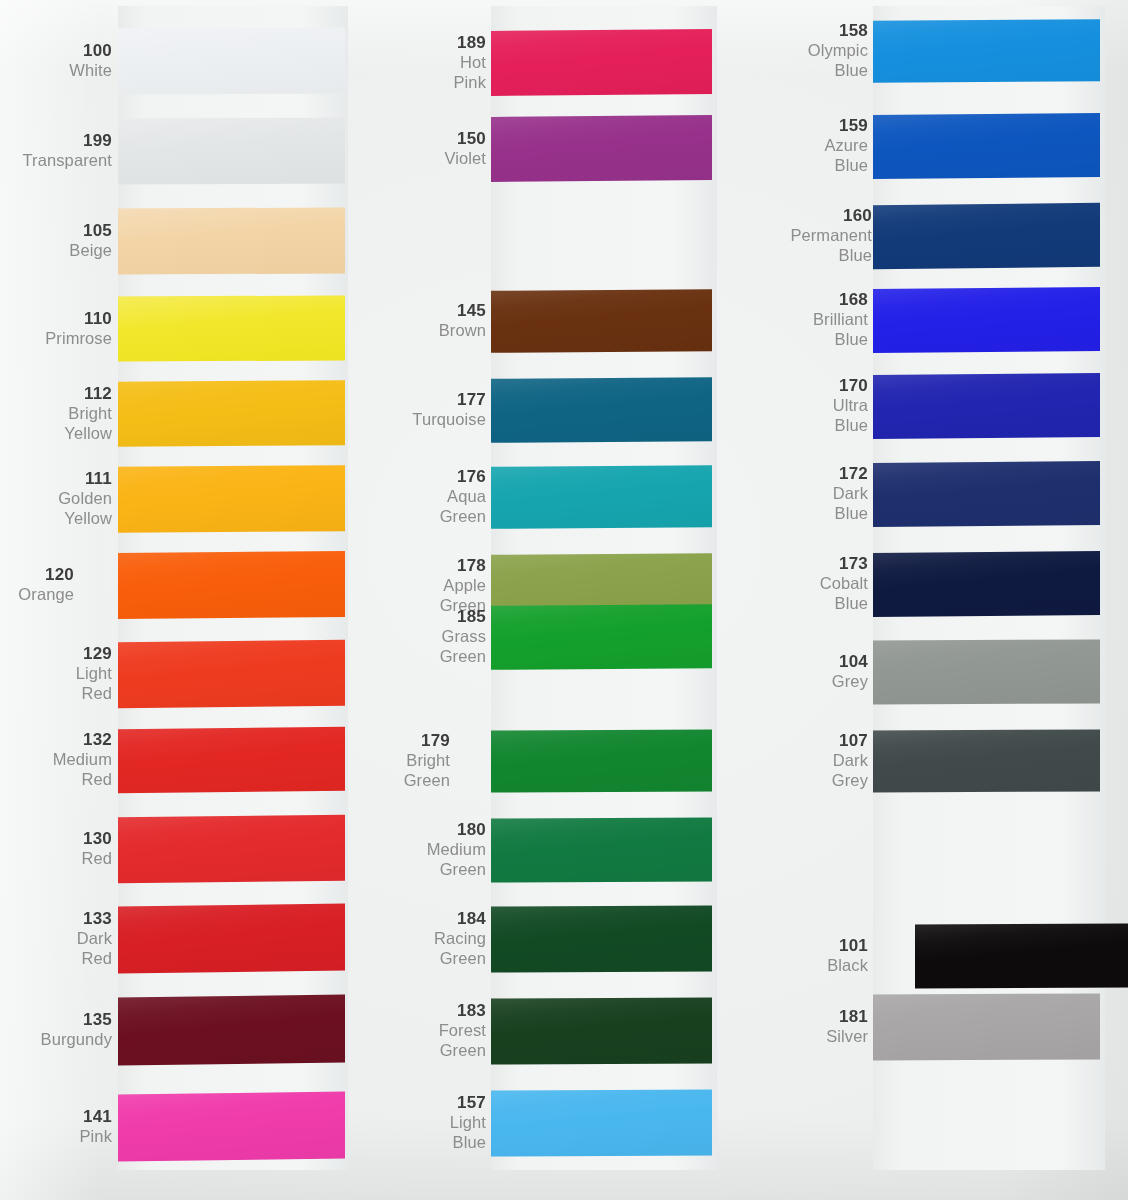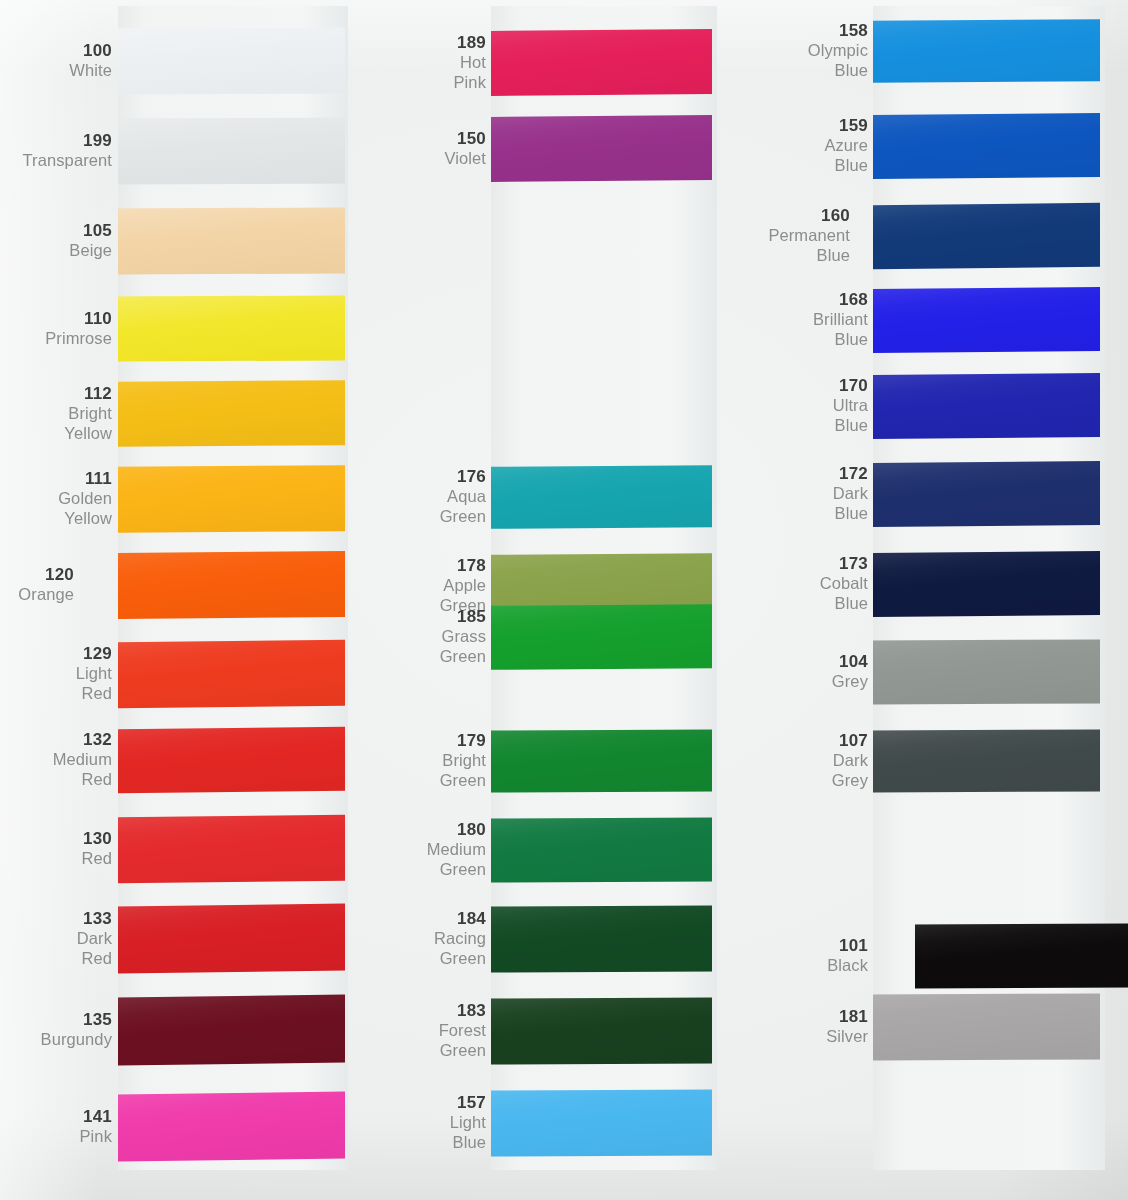--- a/index.html
+++ b/index.html
@@ -264,20 +264,40 @@
       <div class="row" style="top: 116px; height: 65px;">
         <div class="label" style="right: 642px;">
           <span class="code" style="color: rgb(61, 61, 61);">150</span>
           <span class="nm" style="color: rgb(140, 140, 140);">Violet</span>
         </div>
         <div class="swatch" style="--c: #97318b; left: 491px; width: 221px; height: 65px; transform: skewY(-0.5deg);">
           <div class="face"></div>
           <div class="sheen"></div>
         </div>
       </div>
+      <div class="row" style="top: 290px; height: 62px;">
+        <div class="label" style="right: 642px;">
+          <span class="code" style="color: rgb(61, 61, 61);">145</span>
+          <span class="nm" style="color: rgb(140, 140, 140);">Brown</span>
+        </div>
+        <div class="swatch" style="--c: #693110; left: 491px; width: 221px; height: 62px; transform: skewY(-0.4deg);">
+          <div class="face"></div>
+          <div class="sheen"></div>
+        </div>
+      </div>
+      <div class="row" style="top: 378px; height: 64px;">
+        <div class="label" style="right: 642px;">
+          <span class="code" style="color: rgb(61, 61, 61);">177</span>
+          <span class="nm" style="color: rgb(140, 140, 140);">Turquoise</span>
+        </div>
+        <div class="swatch" style="--c: #0f6484; left: 491px; width: 221px; height: 64px; transform: skewY(-0.4deg);">
+          <div class="face"></div>
+          <div class="sheen"></div>
+        </div>
+      </div>
       <div class="row" style="top: 466px; height: 62px;">
         <div class="label" style="right: 642px;">
           <span class="code" style="color: rgb(61, 61, 61);">176</span>
           <span class="nm" style="color: rgb(140, 140, 140);">Aqua</span>
           <span class="nm" style="color: rgb(140, 140, 140);">Green</span>
         </div>
         <div class="swatch" style="--c: #16a5af; left: 491px; width: 221px; height: 62px; transform: skewY(-0.4deg);">
           <div class="face"></div>
           <div class="sheen"></div>
         </div>
@@ -298,21 +318,21 @@
           <span class="code" style="color: rgb(61, 61, 61);">185</span>
           <span class="nm" style="color: rgb(140, 140, 140);">Grass</span>
           <span class="nm" style="color: rgb(140, 140, 140);">Green</span>
         </div>
         <div class="swatch" style="--c: #14a02c; left: 491px; width: 221px; height: 64px; transform: skewY(-0.4deg);">
           <div class="face"></div>
           <div class="sheen"></div>
         </div>
       </div>
       <div class="row" style="top: 730px; height: 62px;">
-        <div class="label" style="right: 642px;">
+        <div class="label" style="right: 678px;">
           <span class="code" style="color: rgb(61, 61, 61);">179</span>
           <span class="nm" style="color: rgb(140, 140, 140);">Bright</span>
           <span class="nm" style="color: rgb(140, 140, 140);">Green</span>
         </div>
         <div class="swatch" style="--c: #12862f; left: 491px; width: 221px; height: 62px; transform: skewY(-0.3deg);">
           <div class="face"></div>
           <div class="sheen"></div>
         </div>
       </div>
       <div class="row" style="top: 818px; height: 64px;">
@@ -378,21 +398,21 @@
           <span class="code" style="color: rgb(61, 61, 61);">159</span>
           <span class="nm" style="color: rgb(140, 140, 140);">Azure</span>
           <span class="nm" style="color: rgb(140, 140, 140);">Blue</span>
         </div>
         <div class="swatch" style="--c: #0d56bf; left: 873px; width: 227px; height: 64px; transform: skewY(-0.5deg);">
           <div class="face"></div>
           <div class="sheen"></div>
         </div>
       </div>
       <div class="row" style="top: 204px; height: 64px;">
-        <div class="label" style="right: 278px;">
+        <div class="label" style="right: 256px;">
           <span class="code" style="color: rgb(61, 61, 61);">160</span>
           <span class="nm" style="color: rgb(140, 140, 140);">Permanent</span>
           <span class="nm" style="color: rgb(140, 140, 140);">Blue</span>
         </div>
         <div class="swatch" style="--c: #123a79; left: 873px; width: 227px; height: 64px; transform: skewY(-0.6deg);">
           <div class="face"></div>
           <div class="sheen"></div>
         </div>
       </div>
       <div class="row" style="top: 288px; height: 64px;">

